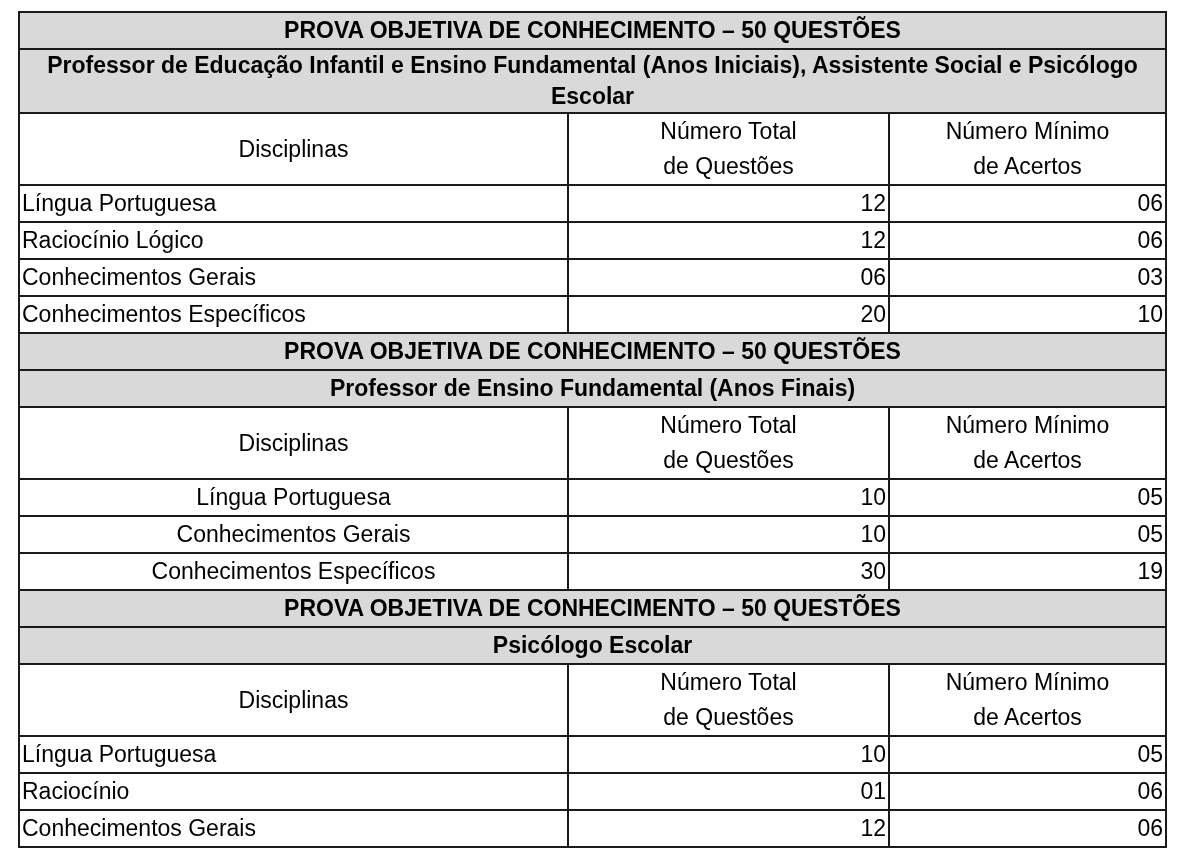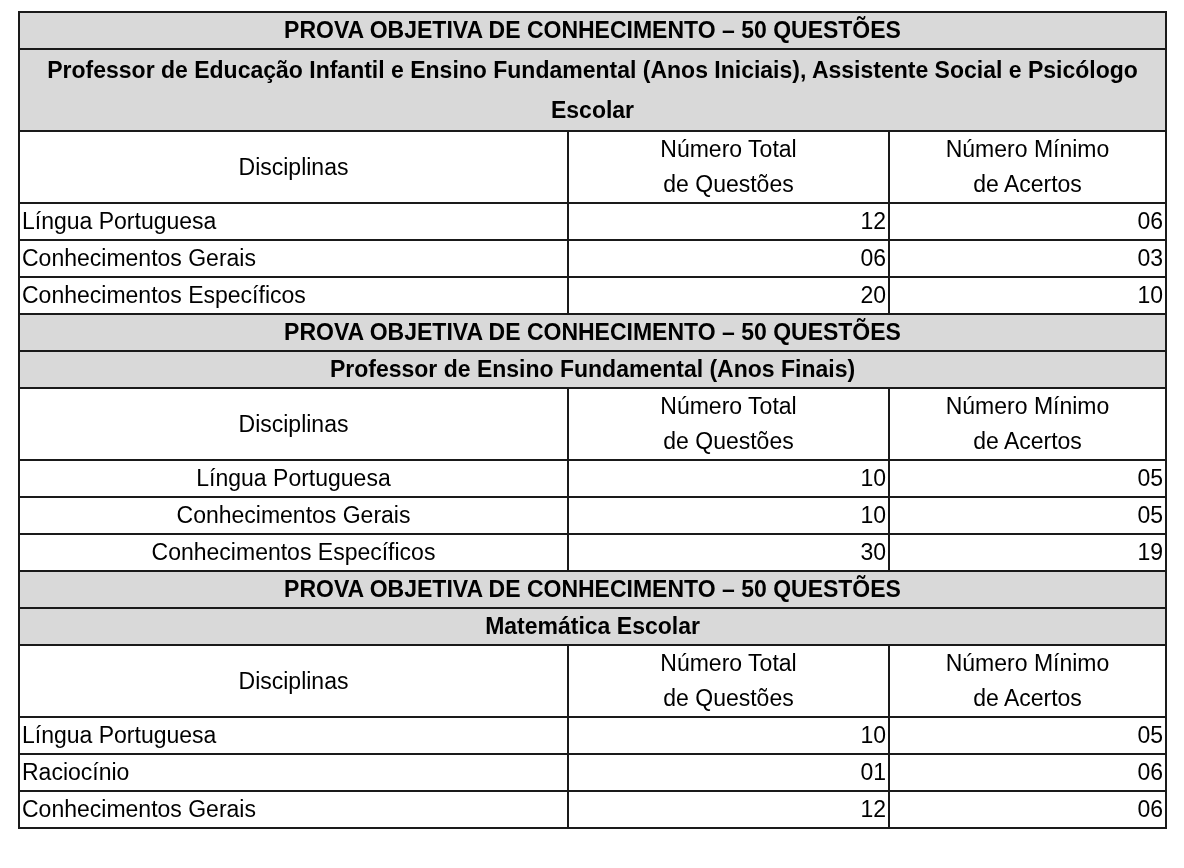--- a/index.html
+++ b/index.html
@@ -18,21 +18,21 @@
     padding: 0 2px;
     line-height: 35px;
     height: 35px;
     white-space: nowrap;
     overflow: hidden;
   }
   col.c1 { width: 549px; }
   col.c2 { width: 321px; }
   col.c3 { width: 277px; }
   .title td, .sub td { background: #d9d9d9; font-weight: bold; text-align: center; }
-  .sub.multi td { white-space: normal; line-height: 40px; padding: 0 4px; }
+  .sub.multi td { white-space: normal; line-height: 31px; padding: 0 4px; }
   .hdr td { text-align: center; line-height: 35px; }
   .num { text-align: right; }
   .left { text-align: left; }
   .center { text-align: center; }
 </style>
 </head>
 <body>
 
 <table>
   <colgroup>
@@ -48,20 +48,25 @@
     <tr class="sub multi">
       <td colspan="3">Professor de Educação Infantil e Ensino Fundamental (Anos Iniciais), Assistente Social e Psicólogo Escolar</td>
     </tr>
     <tr class="hdr">
       <td>Disciplinas</td>
       <td><span>Número Total</span><br><span>de Questões</span></td>
       <td><span>Número Mínimo</span><br><span>de Acertos</span></td>
     </tr>
     <tr>
       <td class="left">Língua Portuguesa</td>
+      <td class="num">12</td>
+      <td class="num">06</td>
+    </tr>
+    <tr>
+      <td class="left">Raciocínio Lógico</td>
       <td class="num">12</td>
       <td class="num">06</td>
     </tr>
     <tr>
       <td class="left">Conhecimentos Gerais</td>
       <td class="num">06</td>
       <td class="num">03</td>
     </tr>
     <tr>
       <td class="left">Conhecimentos Específicos</td>
@@ -93,21 +98,21 @@
     <tr>
       <td class="center">Conhecimentos Específicos</td>
       <td class="num">30</td>
       <td class="num">19</td>
     </tr>
 
     <tr class="title">
       <td colspan="3">PROVA OBJETIVA DE CONHECIMENTO – 50 QUESTÕES</td>
     </tr>
     <tr class="sub">
-      <td colspan="3">Matemática Escolar</td>
+      <td colspan="3">Psicólogo Escolar</td>
     </tr>
     <tr class="hdr">
       <td>Disciplinas</td>
       <td><span>Número Total</span><br><span>de Questões</span></td>
       <td><span>Número Mínimo</span><br><span>de Acertos</span></td>
     </tr>
     <tr>
       <td class="left">Língua Portuguesa</td>
       <td class="num">10</td>
       <td class="num">05</td>

